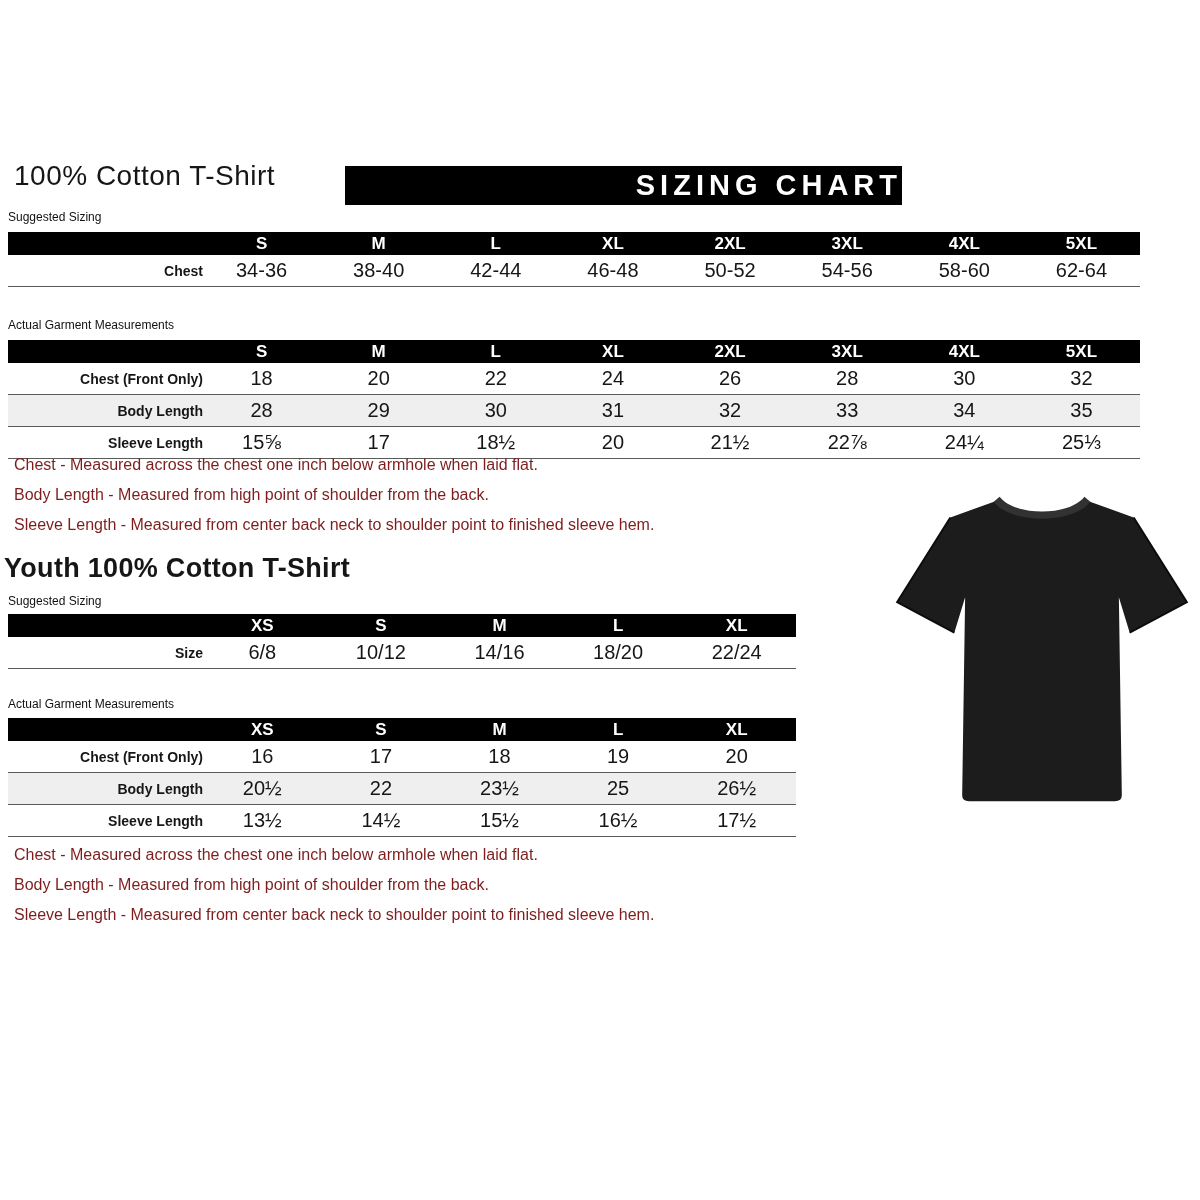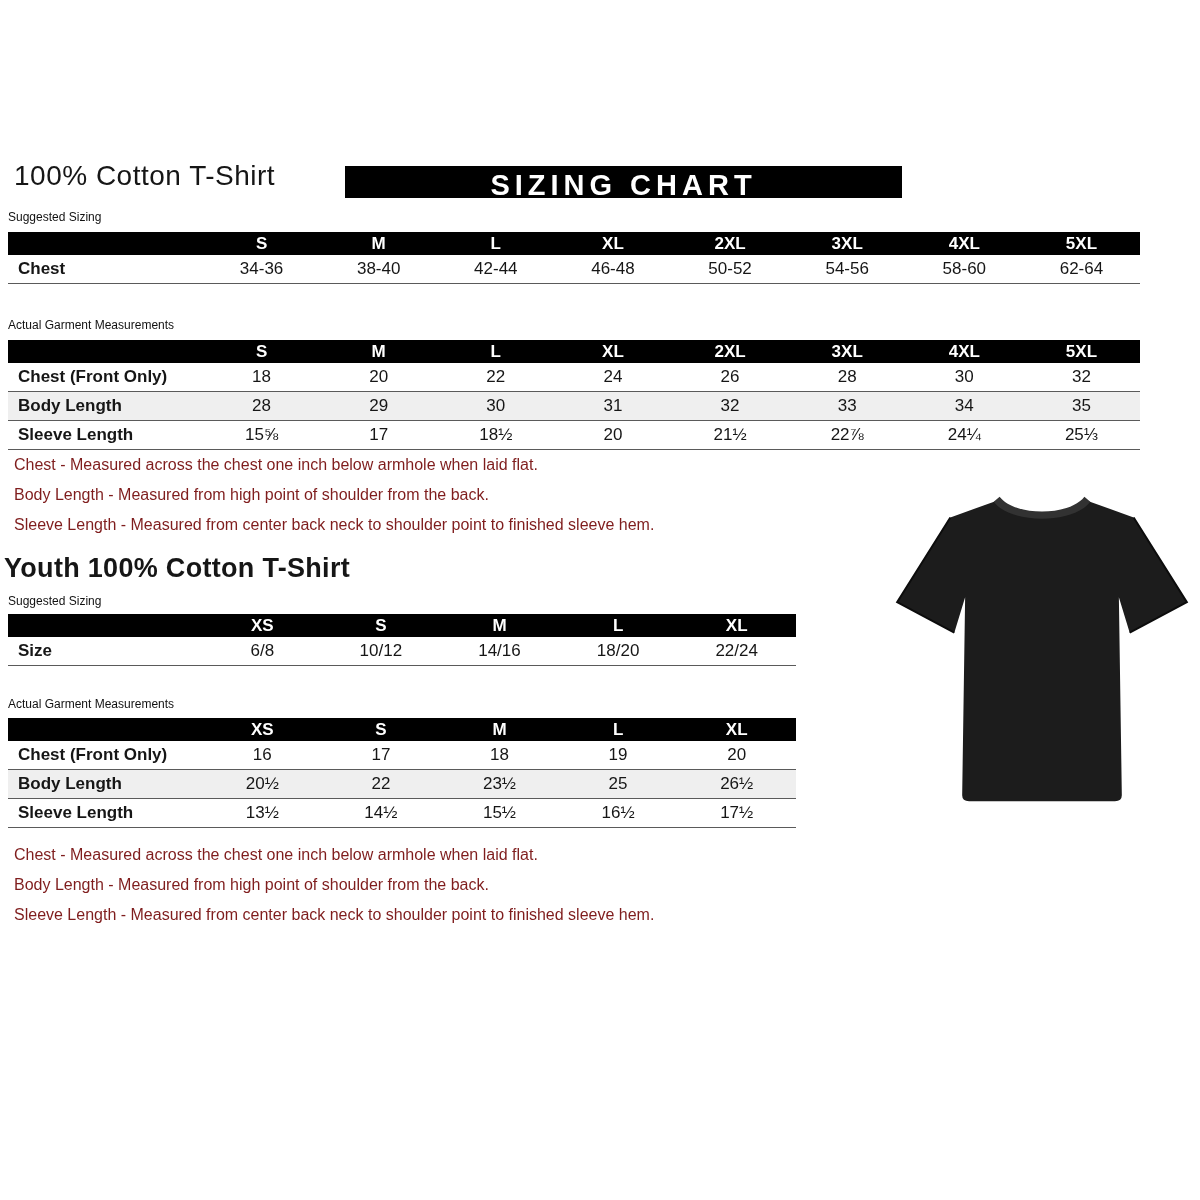--- a/index.html
+++ b/index.html
@@ -18,23 +18,23 @@
     font-size: 28px;
     font-weight: 400;
     letter-spacing: 0.5px;
   }
   .banner {
     background: #000;
     color: #fff;
     font-weight: 700;
     font-size: 29px;
     letter-spacing: 5px;
-    text-align: center;
+    text-align: right;
     line-height: 39px;
-    height: 32px;
+    height: 39px;
     width: 557px;
   }
   .section-label {
     font-size: 12px;
     font-weight: 400;
     color: #111;
   }
   .youth-title {
     font-size: 27px;
     font-weight: 700;
@@ -52,30 +52,30 @@
     font-weight: 700;
     font-size: 17px;
     height: 23px;
     padding: 0;
     text-align: center;
   }
   .size-table th:first-child { width: 195px; }
   .size-table tbody tr { border-bottom: 1px solid #5a5a5a; }
   .size-table tbody tr:nth-child(even) { background: #efefef; }
   .size-table tbody th.row-label {
-    text-align: left;
-    font-weight: 700;
-    font-size: 17px;
+    text-align: right;
+    font-weight: 700;
+    font-size: 14px;
     padding: 4px 0 4px 10px;
     white-space: nowrap;
   }
   .size-table tbody td {
     text-align: center;
     font-weight: 400;
-    font-size: 17px;
+    font-size: 20px;
     padding: 4px 0;
   }
 
   .notes .note {
     font-size: 16px;
     line-height: 18px;
     margin-bottom: 12px;
     color: #7f1d1d;
   }
 

